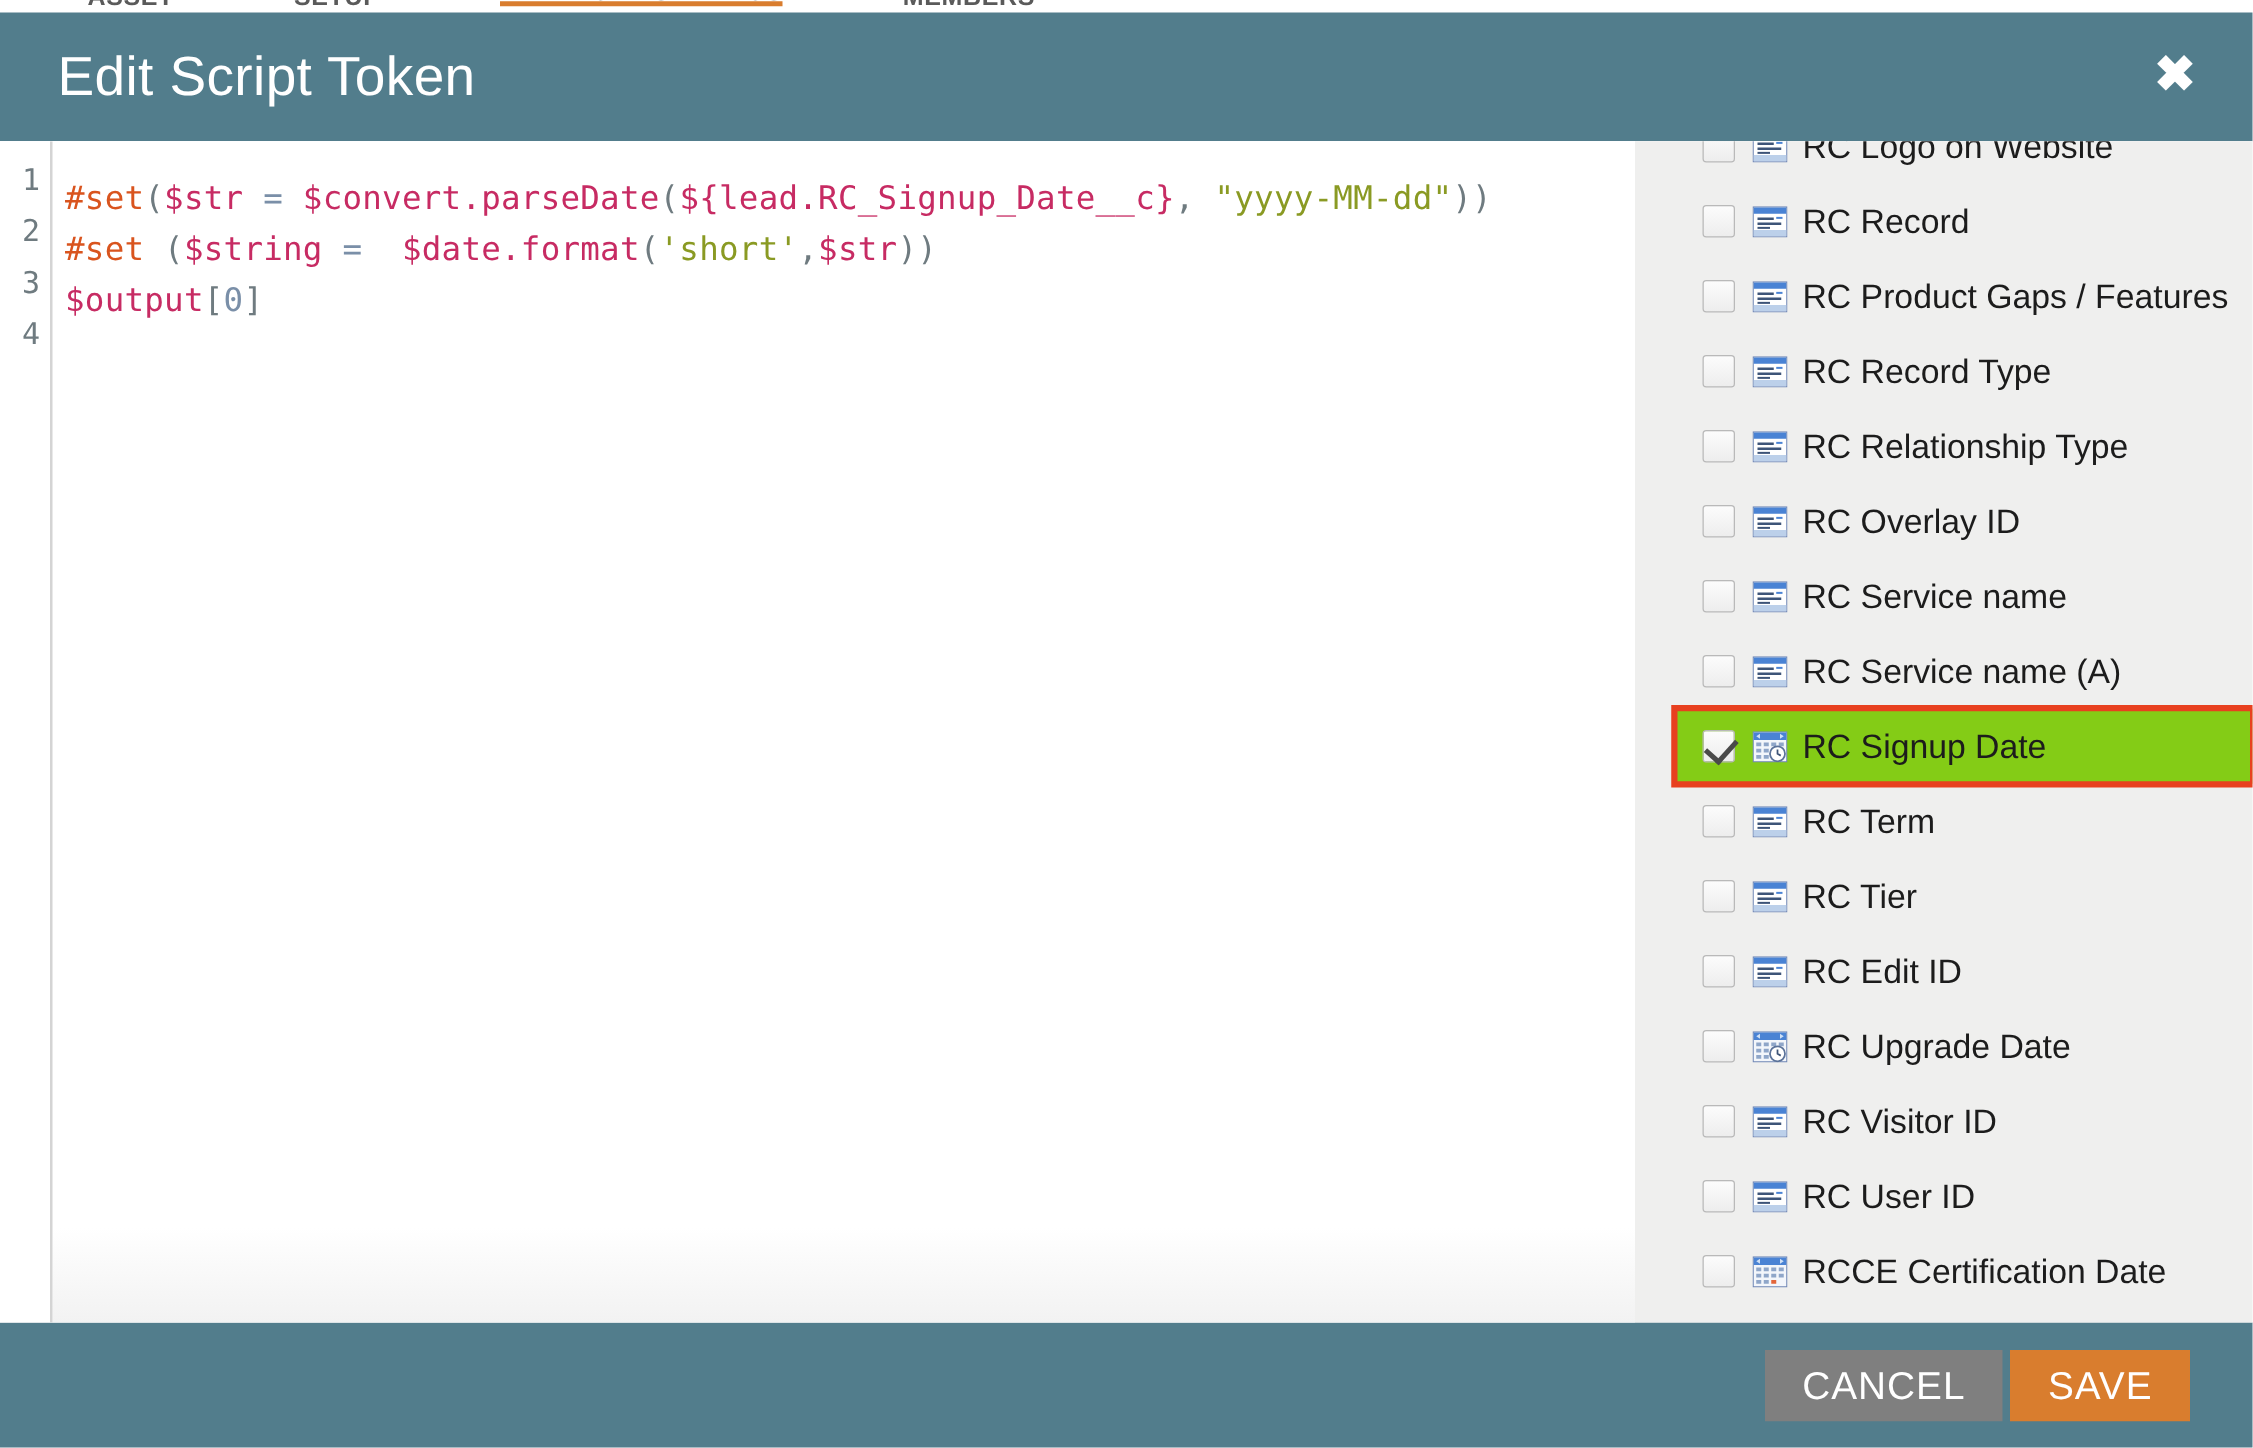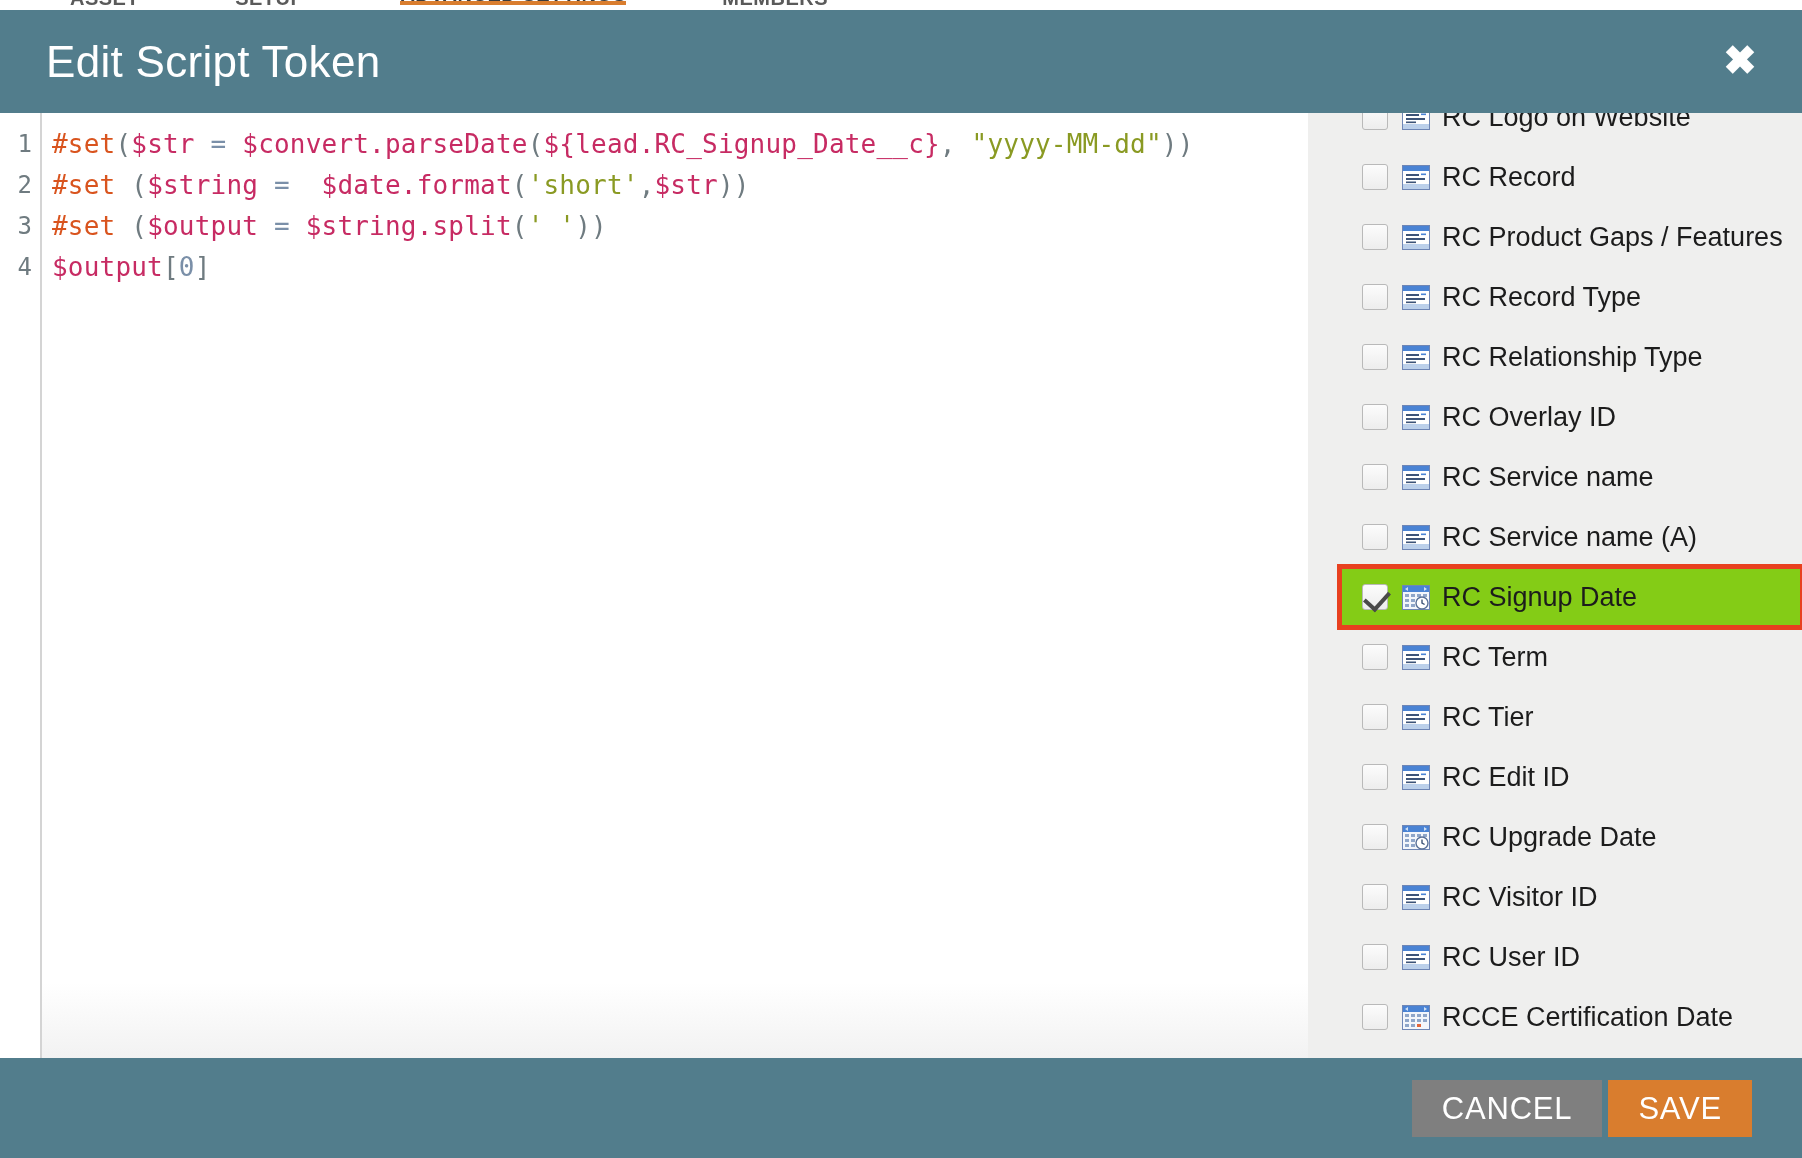--- a/index.html
+++ b/index.html
@@ -70,21 +70,21 @@
     text-align: right;
   }
   .gutter .ln {
     font-family: "DejaVu Sans Mono", monospace;
     font-size: 24px; line-height: 41px; color: #6f7b80;
     padding-right: 8px; display: block;
   }
   .code-area {
     flex: 1 1 auto; position: relative;
     border-left: 2px solid #d4d4d4;
-    padding-top: 11px; padding-left: 10px;
+    padding-top: 26px; padding-left: 10px;
     overflow: hidden;
     background: linear-gradient(to bottom, #ffffff 0%, #ffffff 92%, #f2f2f2 100%);
   }
   .code-line {
     font-family: "DejaVu Sans Mono", monospace;
     font-size: 26px; line-height: 41px;
     white-space: pre; letter-spacing: .2px;
   }
   .tok-directive { color: #d9541e; }
   .tok-var       { color: #c72b63; }
@@ -169,21 +169,20 @@
     <div class="editor-wrap">
       <div class="gutter" id="gutter">
           <span class="ln">1</span>
           <span class="ln">2</span>
           <span class="ln">3</span>
           <span class="ln">4</span>
         </div>
       <div class="code-area" id="code-area">
           <div class="code-line"><span class="tok-directive">#set</span><span class="tok-punct">(</span><span class="tok-var">$str </span><span class="tok-op">= </span><span class="tok-var">$convert.parseDate</span><span class="tok-punct">(</span><span class="tok-var">${lead.RC_Signup_Date__c}</span><span class="tok-punct">, </span><span class="tok-string">"yyyy-MM-dd"</span><span class="tok-punct">))</span></div>
           <div class="code-line"><span class="tok-directive">#set </span><span class="tok-punct">(</span><span class="tok-var">$string </span><span class="tok-op">= </span><span class="tok-var"> $date.format</span><span class="tok-punct">(</span><span class="tok-string">'short'</span><span class="tok-punct">,</span><span class="tok-var">$str</span><span class="tok-punct">))</span></div>
-          <div class="code-line"><span class="tok-directive">#set </span><span class="tok-punct">(</span><span class="tok-var">$output </span><span class="tok-op">= </span><span class="tok-var">$string.split</span><span class="tok-punct">(</span><span class="tok-string">' '</span><span class="tok-punct">))</span></div>
           <div class="code-line"><span class="tok-var">$output</span><span class="tok-punct">[</span><span class="tok-num">0</span><span class="tok-punct">]</span></div>
         </div>
     </div>
 
     <div class="field-panel">
       <div class="field-list" id="field-list">
           <div class="field-row">
             <span class="cbx"></span>
             <span class="ficon"><svg width="28" height="25" viewBox="0 0 28 25">
                 <rect x="0.5" y="0.5" width="27" height="24" fill="#ffffff" stroke="#6f86b5"></rect>

